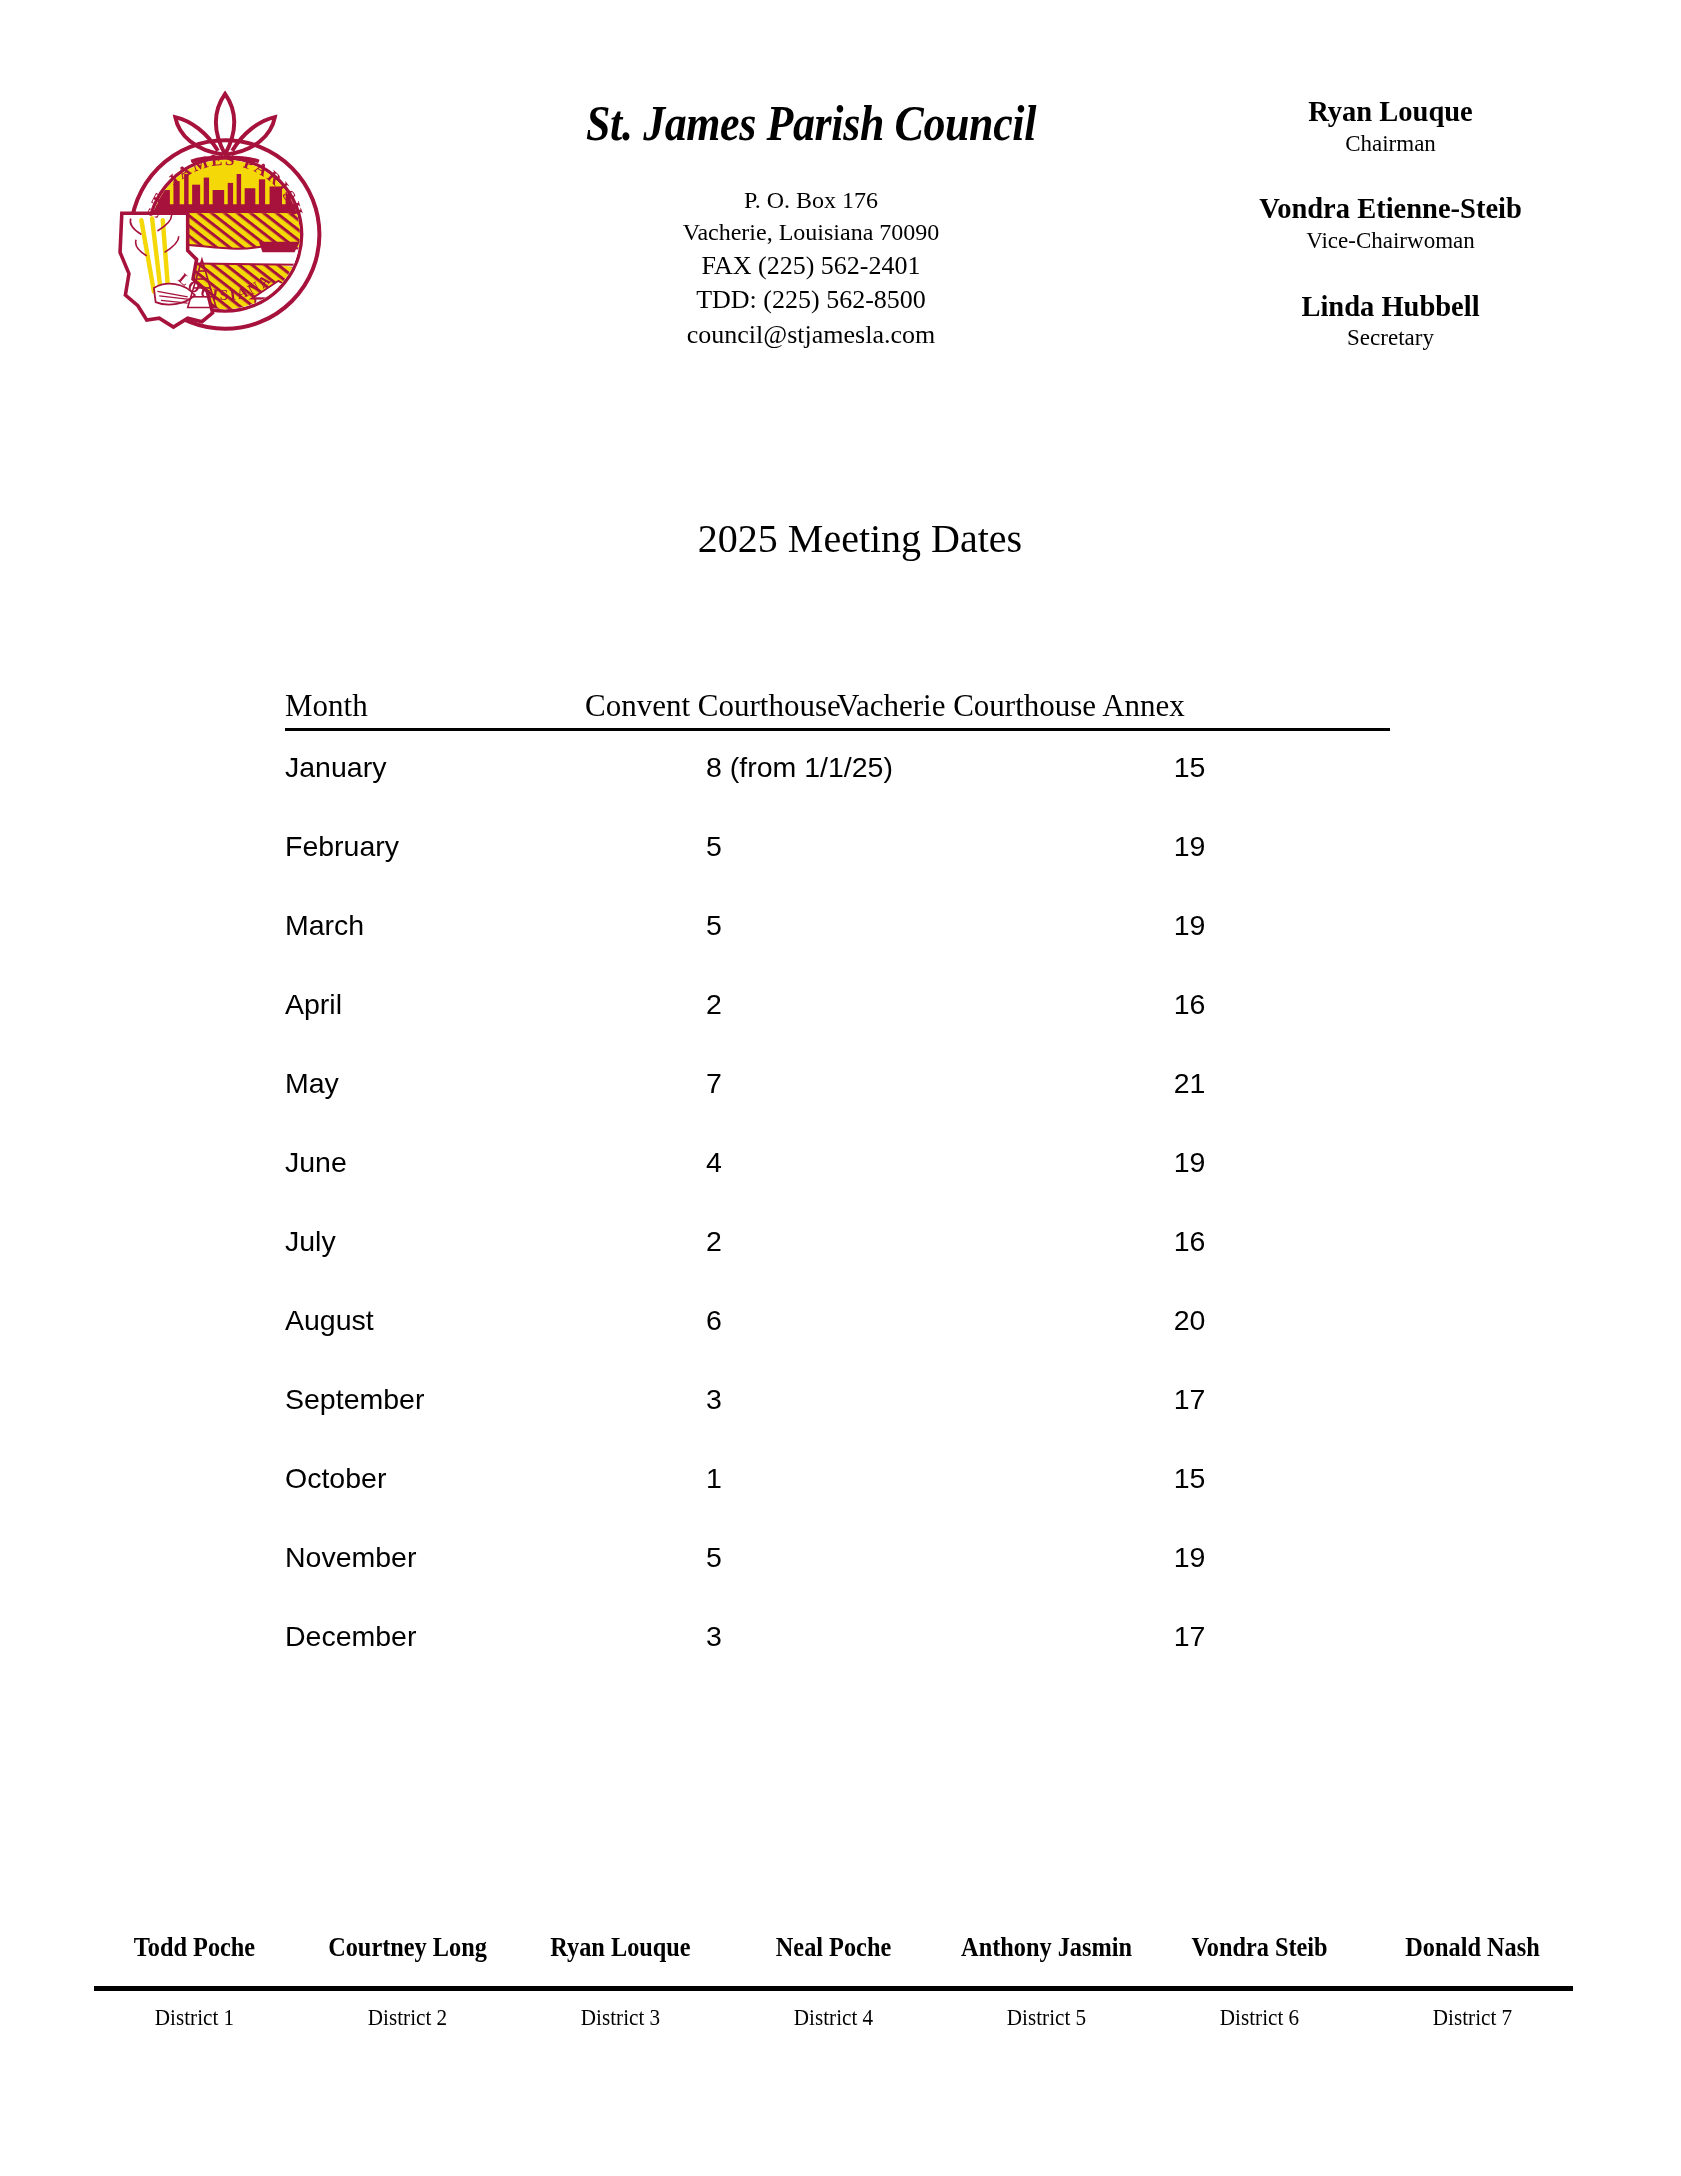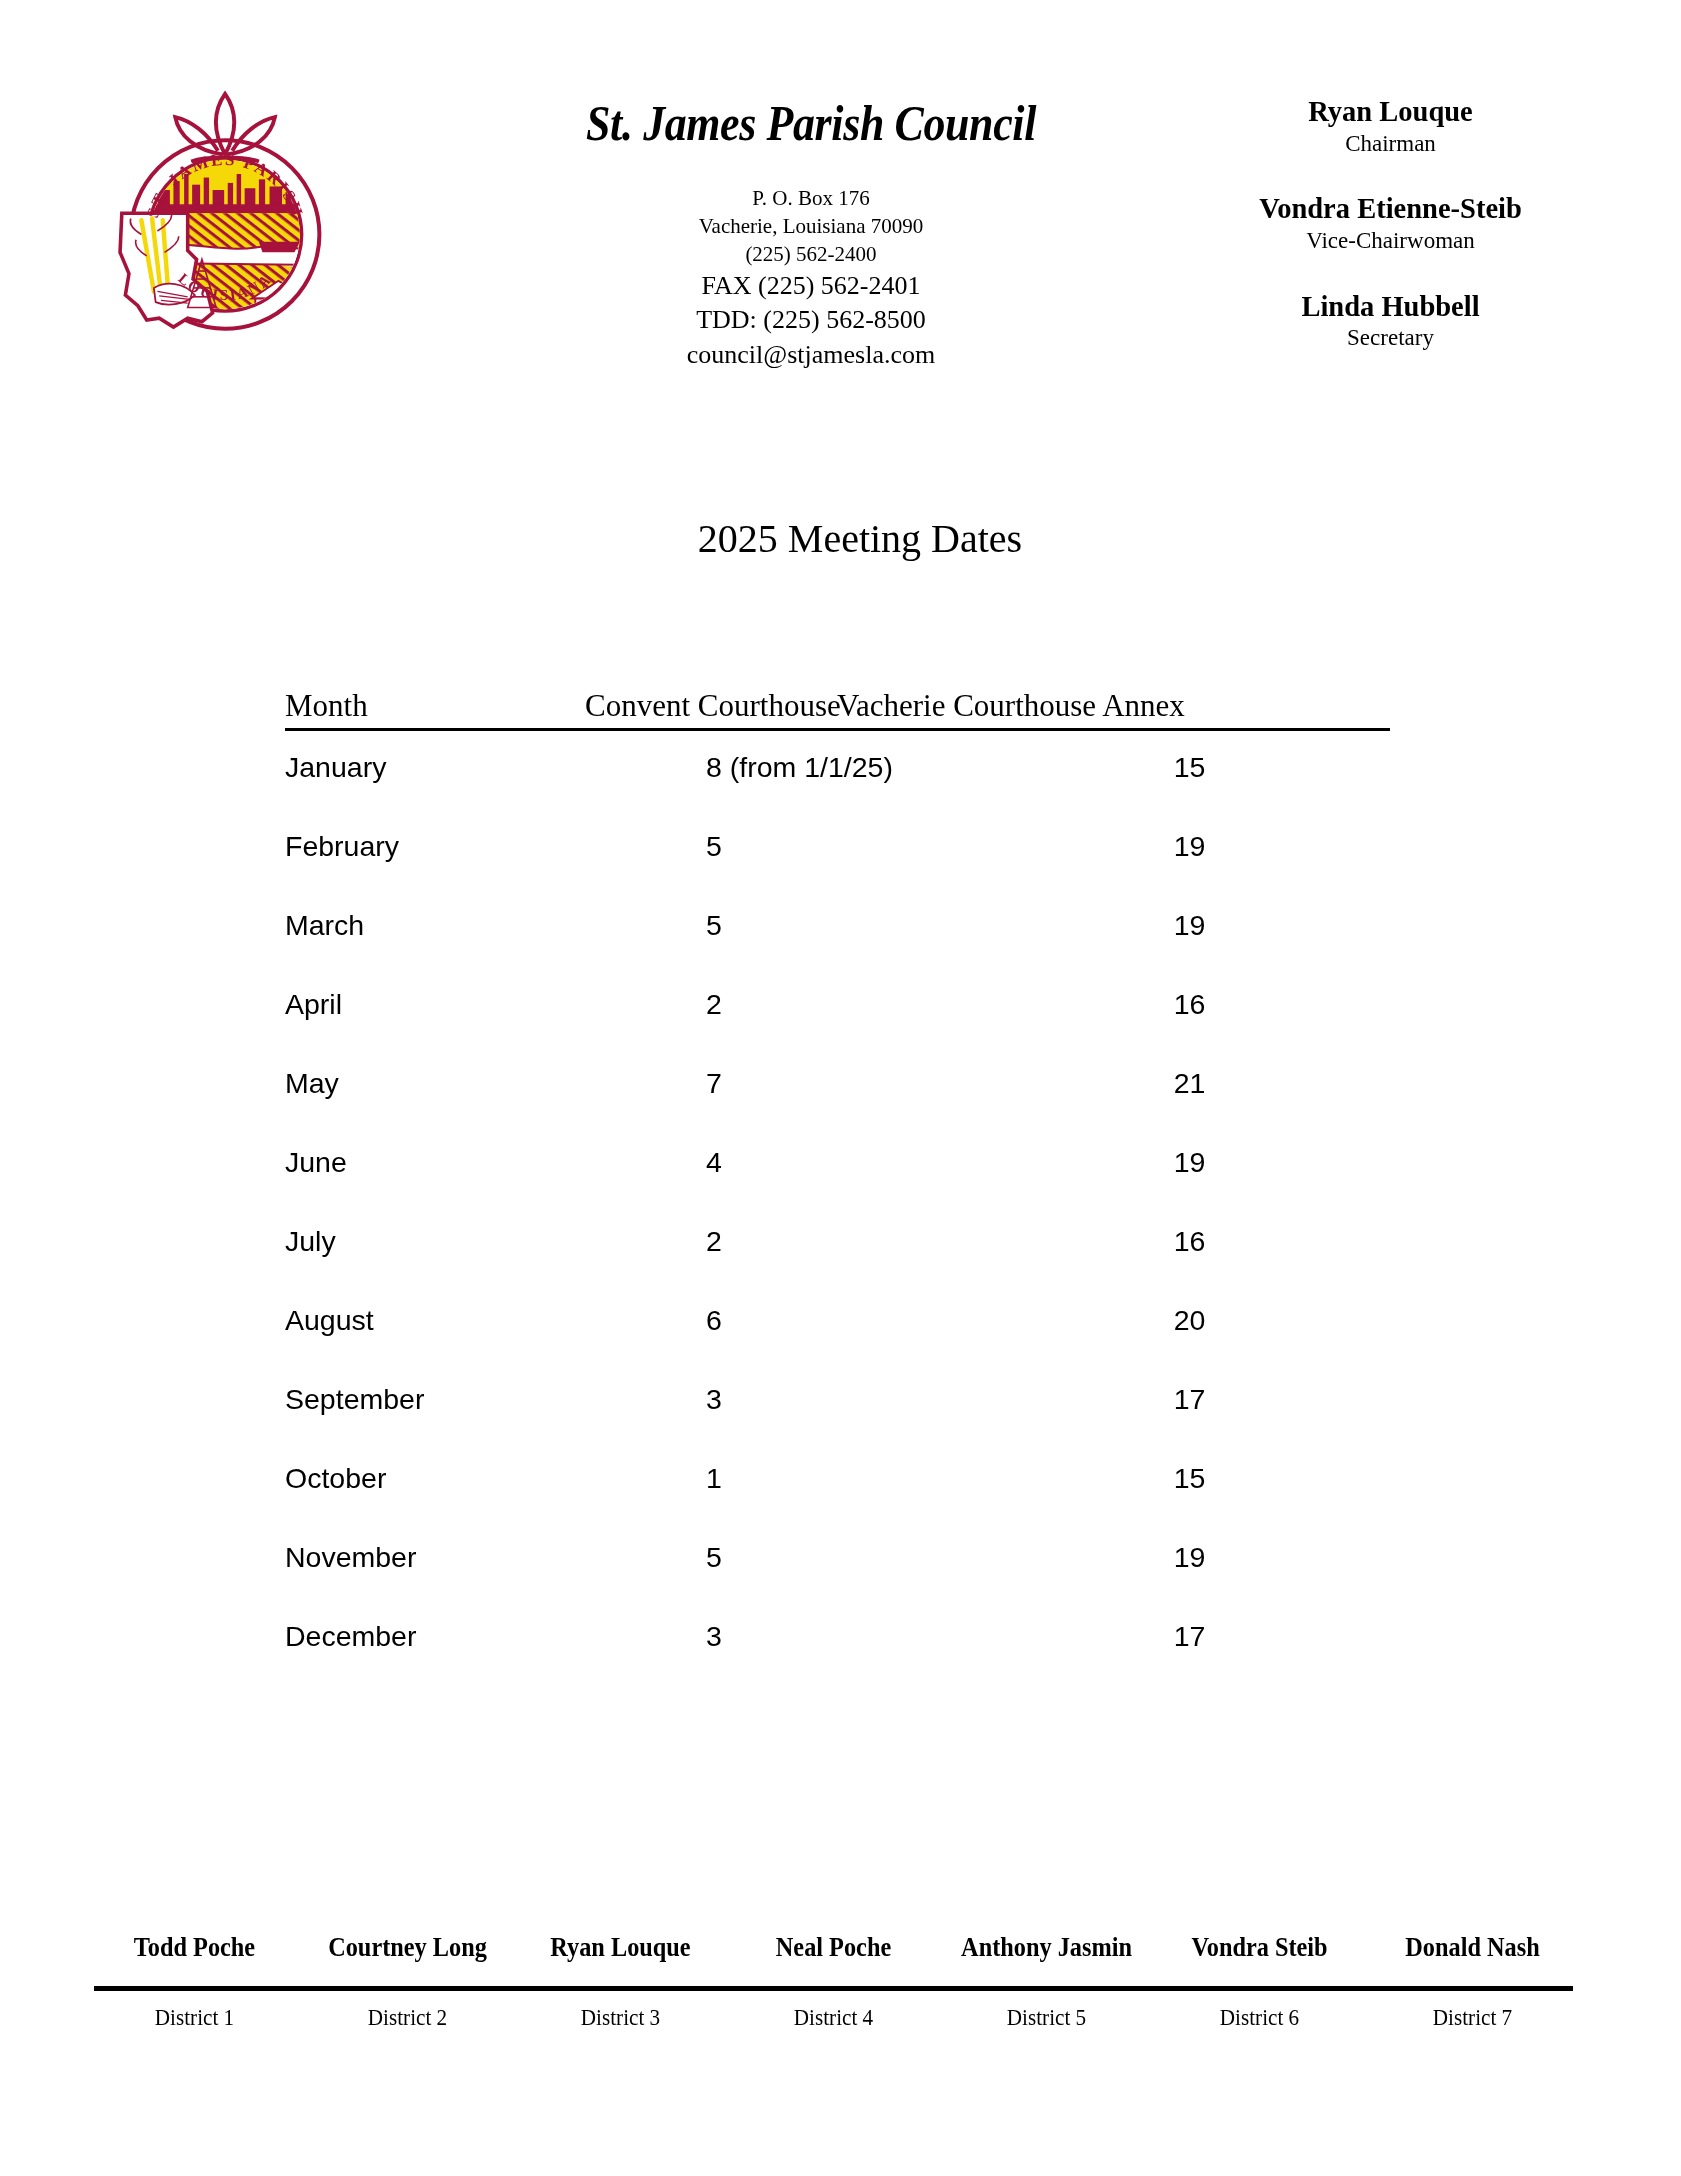--- a/index.html
+++ b/index.html
@@ -50,21 +50,21 @@
     letter-spacing: -0.4px;
     line-height: 1.0;
     transform: scaleX(0.86);
     transform-origin: center center;
     white-space: nowrap;
   }
   .addr {
     margin-top: 36px;
     line-height: 1.33;
   }
-  .addr .big  { font-size: 21px; }
+  .addr .big  { font-size: 24px; }
   .addr .small{ font-size: 26px; }
 
   .officers {
     position: absolute;
     left: 1199px;
     top: 96px;
     width: 383px;
     text-align: center;
   }
   .officer { margin-bottom: 36px; }
@@ -282,21 +282,20 @@
         <textPath href="#arcBot" startOffset="50%" text-anchor="middle">LOUISIANA</textPath>
       </text>
     </svg>
   </div>
 
   <div class="center-block">
     <div class="org-title">St. James Parish Council</div>
     <div class="addr">
       <div class="big">P. O. Box 176</div>
       <div class="big">Vacherie, Louisiana 70090</div>
-      <div class="big">(225) 562-2400</div>
       <div class="small">FAX (225) 562-2401</div>
       <div class="small">TDD: (225) 562-8500</div>
       <div class="small">council@stjamesla.com</div>
     </div>
   </div>
 
   <div class="officers">
     <div class="officer">
       <div class="name">Ryan Louque</div>
       <div class="role">Chairman</div>

